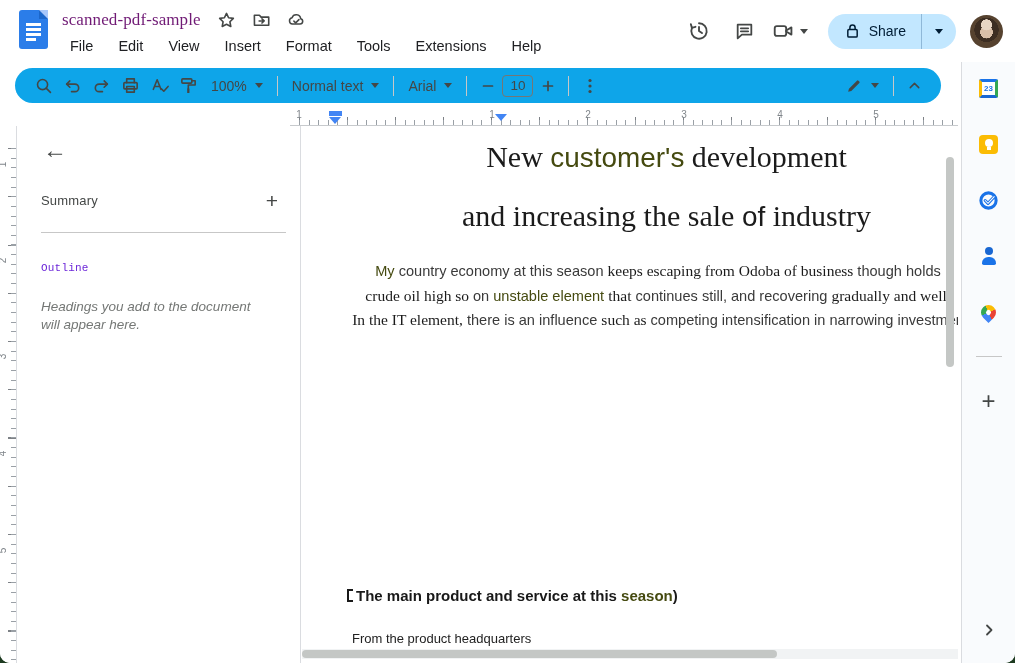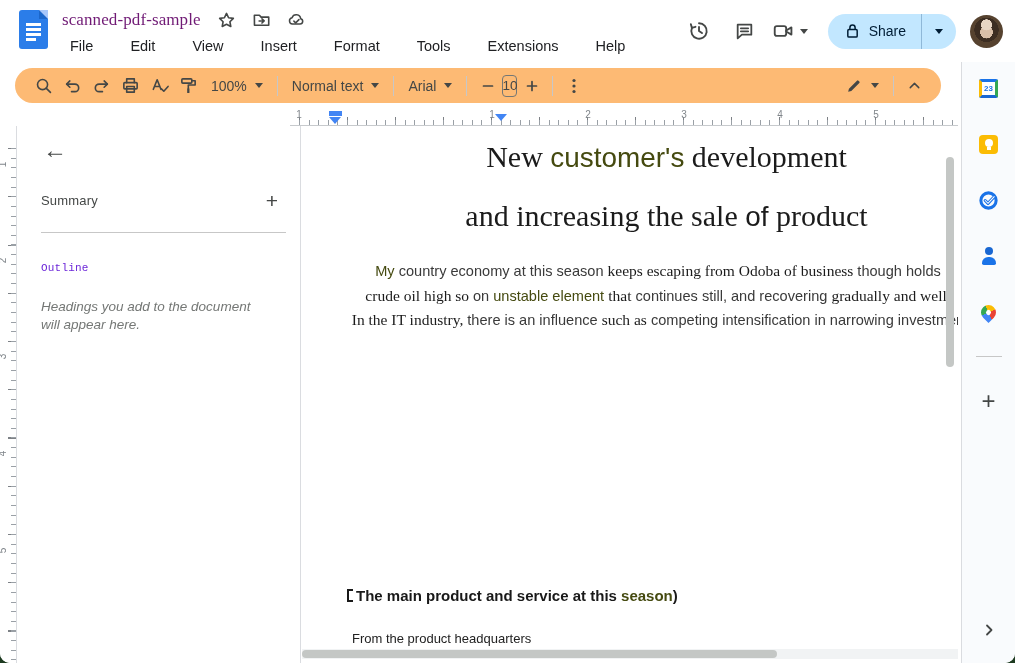--- a/index.html
+++ b/index.html
@@ -11,46 +11,46 @@
   
   .topbar { position:absolute; left:0; top:0; width:1015px; height:62px; background:#fff; }
   .docs-logo { position:absolute; left:19px; top:10px; width:29px; height:39px; background:#2b7de9; border-radius:3px; }
   .docs-logo .fold { position:absolute; right:0; top:0; width:0; height:0; border-top:9px solid #a8c7fa; border-left:9px solid #1b66ca; }
   .docs-logo .l { position:absolute; left:7px; width:15px; height:2.5px; background:#fff; }
   .docs-logo .l1{top:13px} .docs-logo .l2{top:18px} .docs-logo .l3{top:23px} .docs-logo .l4{top:28px; width:10px}
   .title-row { position:absolute; left:62px; top:10px; display:flex; align-items:center; gap:16px; }
   .doc-title { font-size:17px; color:#701a75; letter-spacing:.1px;font-family:Liberation Serif, serif; }
   .title-icons { display:flex; align-items:center; gap:16px; }
   .tico { width:19px; height:19px; display:flex; align-items:center; justify-content:center; cursor:pointer; }
-  .menubar { position:absolute; left:62px; top:36px; display:flex; gap:21px; }
+  .menubar { position:absolute; left:62px; top:36px; display:flex; gap:9px; }
   .menu-item { font-size:14.5px; color:#202124; padding:2px 8px; border-radius:10px; cursor:pointer; }
   .top-actions { position:absolute; right:12px; top:12px; display:flex; align-items:center; gap:8px; }
   .action-ico { width:38px; height:38px; border-radius:50%; display:flex; align-items:center; justify-content:center; cursor:pointer; }
   .cam-group { display:flex; align-items:center; gap:4px; padding-right:4px; cursor:pointer; }
   .caret { width:0; height:0; border-left:4.5px solid transparent; border-right:4.5px solid transparent; border-top:5px solid #444746; }
   .share-btn { display:flex; align-items:stretch; height:35px; background:#c2e7ff; border-radius:18px; overflow:hidden; margin-left:8px; cursor:pointer; }
   .share-main { display:flex; align-items:center; gap:9px; padding:0 15px 0 17px; }
   .share-label { font-size:14px; color:#001d35; font-weight:500; }
   .share-divider { width:1px; background:#8fb8d8; margin:0; }
   .share-caret { display:flex; align-items:center; padding:0 13px; }
   .share-caret .caret{ border-top-color:#001d35; }
   .avatar { width:33px; height:33px; border-radius:50%; margin-left:6px; cursor:pointer;
     background:
       radial-gradient(circle at 50% 30%, #e8d6c4 0 19%, transparent 20%),
       radial-gradient(circle at 50% 52%, #d9bfa8 0 26%, transparent 27%),
       radial-gradient(circle at 50% 45%, #3c2d22 0 49%, #56422f 50% 100%);
   }
 
   
-  .toolbar { position:absolute; left:15px; top:68px; width:926px; height:35px; background:#fdba74; border-radius:18px; display:flex; align-items:center; padding:0 12px 0 14px; }
+  .toolbar { position:absolute; left:15px; top:68px; width:926px; height:35px; background:#0ea5e9; border-radius:18px; display:flex; align-items:center; padding:0 12px 0 14px; }
   .tb-ico { width:29px; height:29px; border-radius:50%; display:flex; align-items:center; justify-content:center; cursor:pointer; flex:0 0 auto; }
   .tb-sep { width:1px; height:20px; background:#c7c7c7; margin:0 6px; flex:0 0 auto; }
   .tb-drop { display:flex; align-items:center; gap:8px; padding:0 8px; height:29px; border-radius:4px; cursor:pointer; flex:0 0 auto; }
   .tb-drop span { font-size:14px; color:#444746; }
-  .fs-box { width:15px; height:22px; border:1px solid #747775; border-radius:4px; display:flex; align-items:center; justify-content:center; font-size:13.5px; color:#444746; background:transparent; cursor:text; }
+  .fs-box { width:31px; height:22px; border:1px solid #747775; border-radius:4px; display:flex; align-items:center; justify-content:center; font-size:13.5px; color:#444746; background:transparent; cursor:text; }
   .tb-spacer { flex:1; }
   .icon-stroke { stroke:#444746; fill:none; stroke-width:1.7; stroke-linecap:round; stroke-linejoin:round; }
   .icon-fill { fill:#444746; }
 
   
   .h-ruler { position:absolute; left:290px; top:108px; width:668px; height:18px; background:#fff;
     background-image:
       repeating-linear-gradient(to right, #9aa0a6 0 1px, transparent 1px 9.6px),
       repeating-linear-gradient(to right, #7d8186 0 1px, transparent 1px 48px);
     background-size:100% 5px, 100% 8px;
@@ -316,26 +316,26 @@
       <span class="panel-plus">+</span>
     </div>
     <div class="panel-divider"></div>
     <div class="outline-label">Outline</div>
     <div class="outline-hint">Headings you add to the document will appear here.</div>
   </div>
 
   <div class="doc-area">
     <div class="doc-heading">
       <span class="line"><span class="seg-sf">New </span><span class="seg-ss" style="color: rgb(69, 74, 16);">customer's</span><span class="seg-sf"> development</span></span>
-      <span class="line"><span class="seg-sf">and increasing the sale </span><span class="seg-ss">of</span><span class="seg-sf"> product</span></span>
+      <span class="line"><span class="seg-sf">and increasing the sale </span><span class="seg-ss">of</span><span class="seg-sf"> industry</span></span>
     </div>
     <div class="doc-para">
       <span class="line"><span class="seg-ss" style="color: rgb(69, 74, 16);">My</span><span class="seg-ss"> country economy at this season </span><span class="seg-sf">keeps escaping from Odoba of business</span><span class="seg-ss"> though holds</span></span>
       <span class="line"><span class="seg-sf">crude oil high so </span><span class="seg-ss">on </span><span class="seg-ss" style="color: rgb(69, 74, 16);">unstable element </span><span class="seg-sf">that</span><span class="seg-ss"> continues still, and recovering </span><span class="seg-sf">gradually and well.</span></span>
-      <span class="line"><span class="seg-sf">In the IT industry,</span><span class="seg-ss"> there is an influence </span><span class="seg-sf">such as</span><span class="seg-ss"> competing intensification in narrowing investmen</span></span>
+      <span class="line"><span class="seg-sf">In the IT element,</span><span class="seg-ss"> there is an influence </span><span class="seg-sf">such as</span><span class="seg-ss"> competing intensification in narrowing investmen</span></span>
     </div>
     <div class="doc-bracket"><span class="seg-br"></span><span class="seg-ss">The main product and service at this </span><span class="seg-ss" style="color: rgb(69, 74, 16);">season</span><span class="seg-ss">)</span></div>
     <div class="doc-footer">From the product headquarters</div>
   </div>
 
   <div class="v-scroll"></div>
   <div class="h-scroll-track"></div>
   <div class="h-scroll-thumb"></div>
 
   <div class="side-panel">

